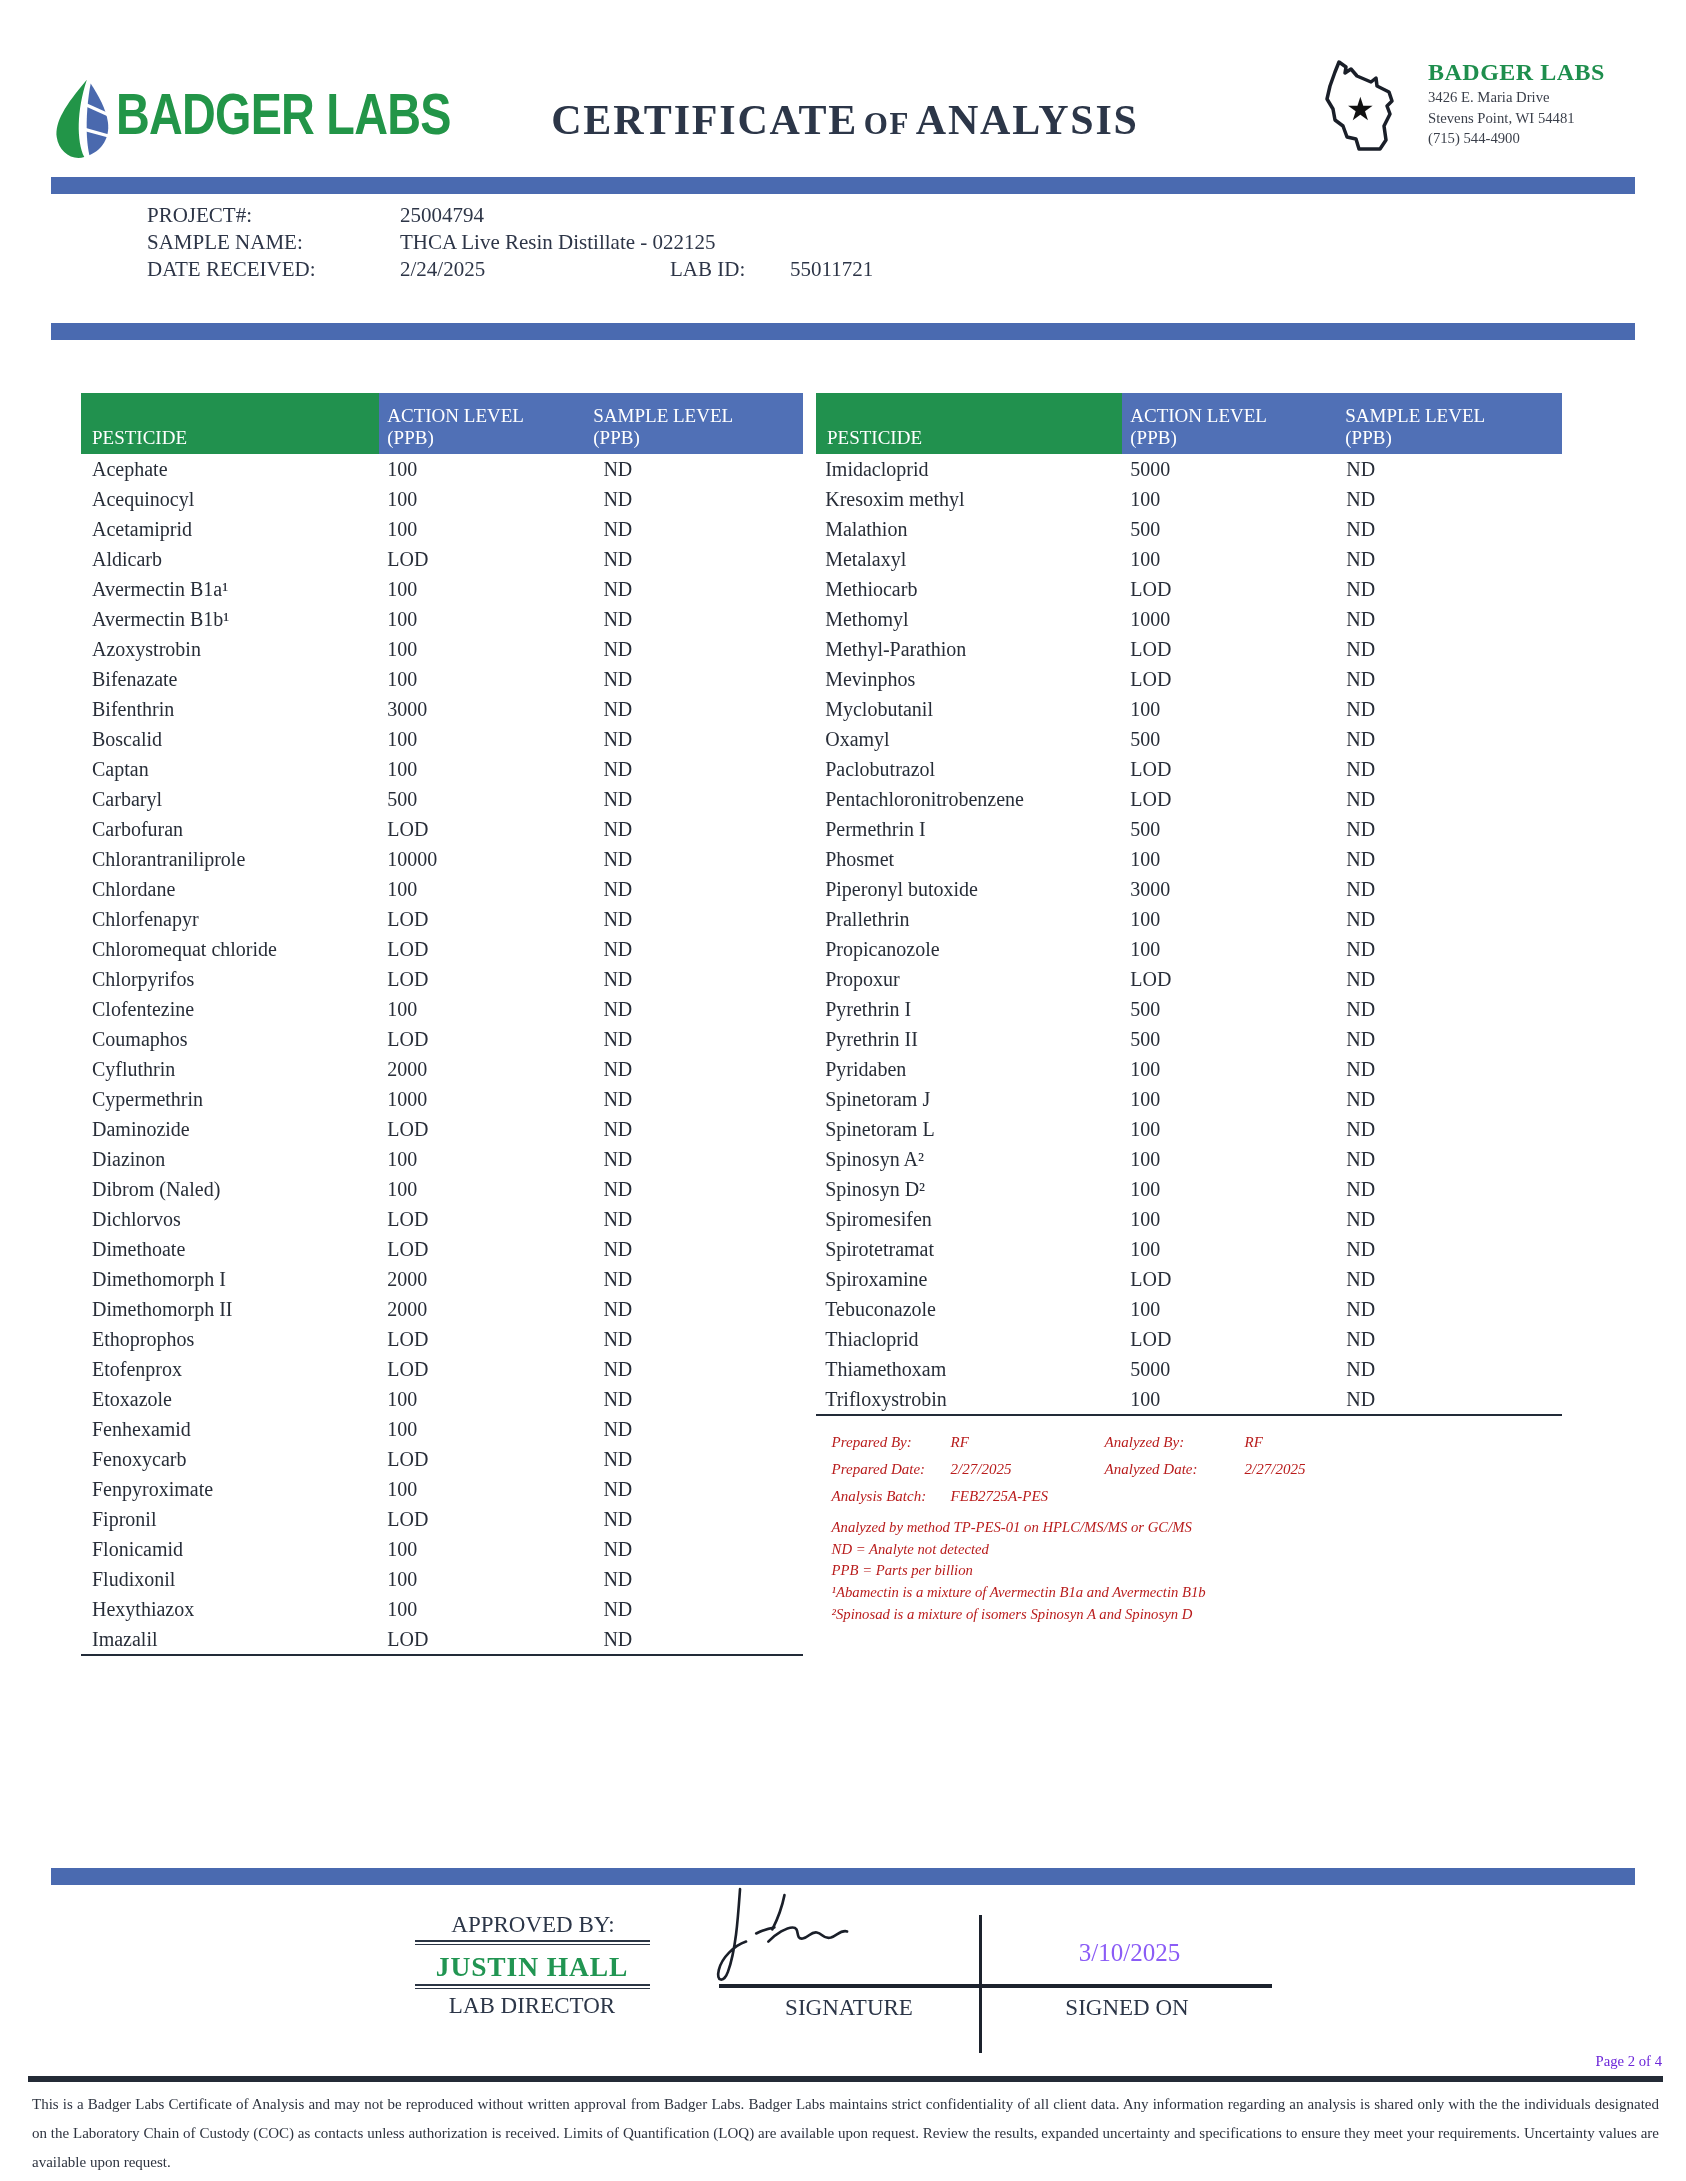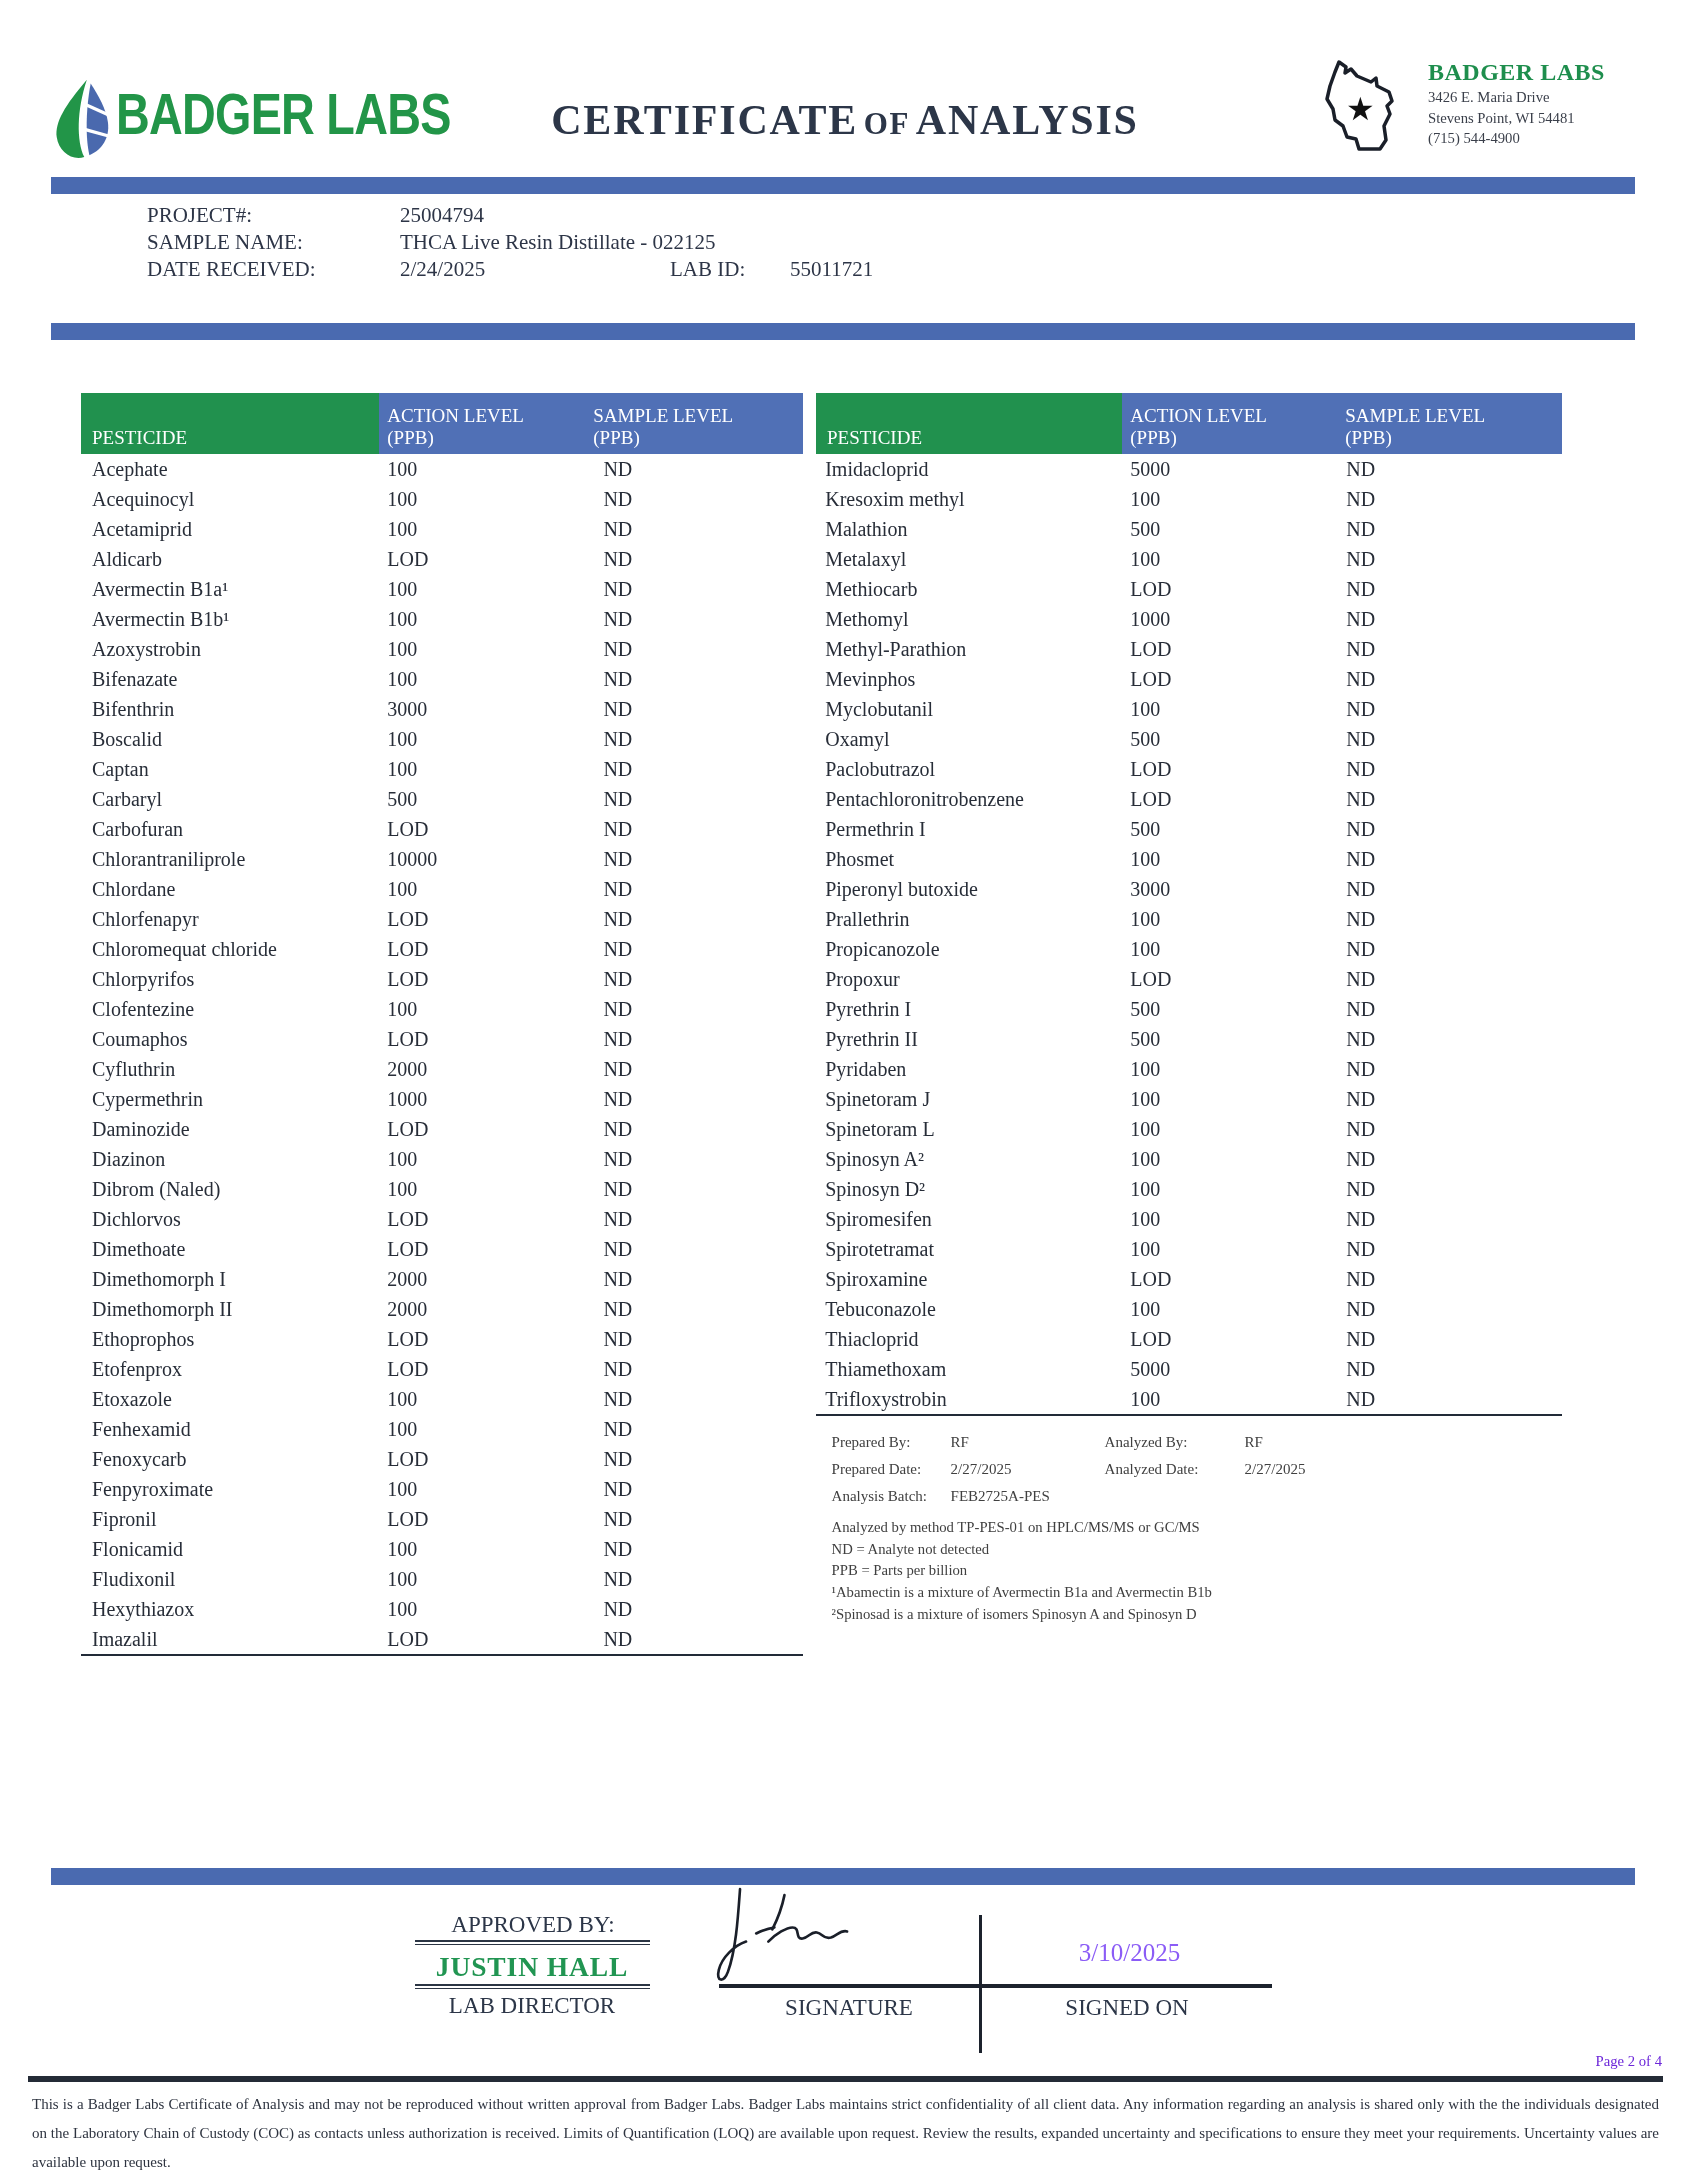--- a/index.html
+++ b/index.html
@@ -83,21 +83,21 @@
   .th.blue  { background:var(--hdr-blue);  padding-left:8.3px; }
   .tbody { border-bottom:2.8px solid #222b38; }
   .trow { display:grid; height:30px; line-height:30px; font-size:20px; color:#272d38; }
   .c-name   { padding-left:11px; white-space:nowrap; }
   .c-action { padding-left:8.3px; }
   .c-sample { padding-left:18.4px; }
   .ptable.right .c-name   { padding-left:9.2px; }
   .ptable.right .c-sample { padding-left:9.2px; }
 
   
-  .notes { margin-top:13px; padding-left:15.6px; color:#404040; }
+  .notes { margin-top:13px; padding-left:15.6px; color:#b91c1c;font-style:italic; }
   .notes-grid { display:grid; grid-template-columns:119px 154px 140px auto; font-size:15px; line-height:27px; }
   .notes-grid .span3 { grid-column:2 / 5; }
   .method-lines { margin-top:7.3px; font-size:14.7px; line-height:21.6px; max-width:514px; }
 
   
   .appr-label   { position:absolute; left:418px; top:1912px; width:230px; text-align:center; font-size:23px; color:#2c3648; }
   .appr-rule1   { position:absolute; left:415px; top:1940px; width:235px; height:4.6px; border-top:2.8px solid #2b3544; border-bottom:0.9px solid #2b3544; }
   .appr-name    { position:absolute; left:411px; top:1951px; width:242px; text-align:center; font-size:27.5px; font-weight:bold; color:#219552; letter-spacing:0.9px; }
   .appr-rule2   { position:absolute; left:415px; top:1984px; width:235px; height:4.6px; border-top:2.8px solid #2b3544; border-bottom:0.9px solid #2b3544; }
   .appr-title   { position:absolute; left:411px; top:1993px; width:242px; text-align:center; font-size:23px; color:#2c3648; }

